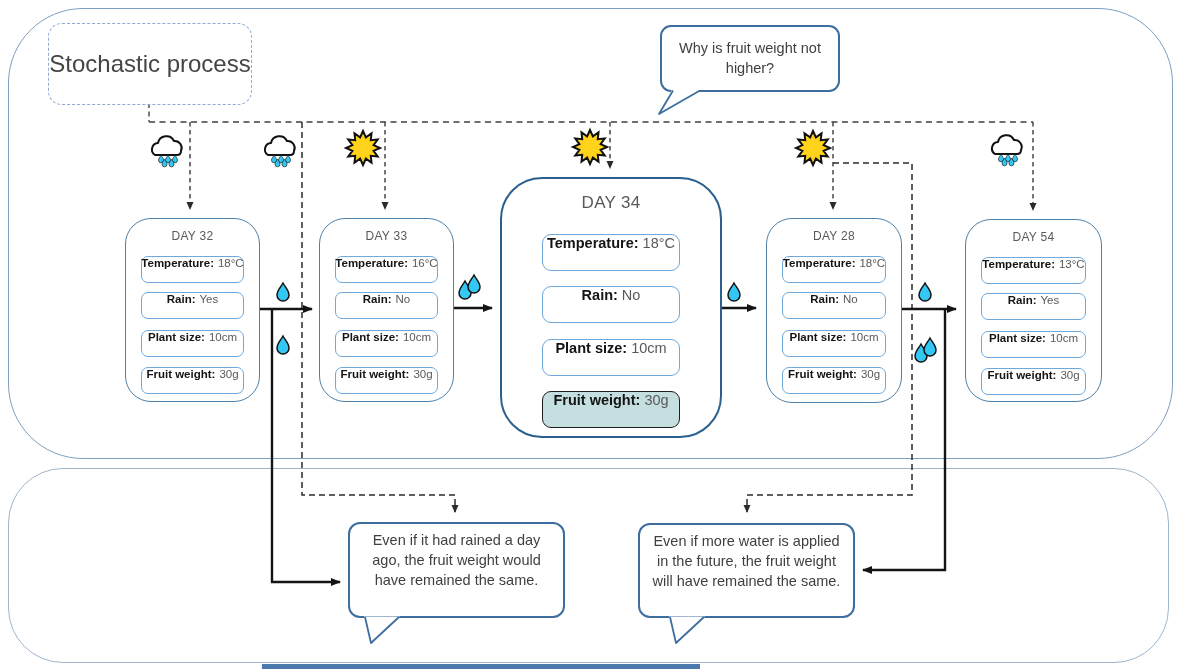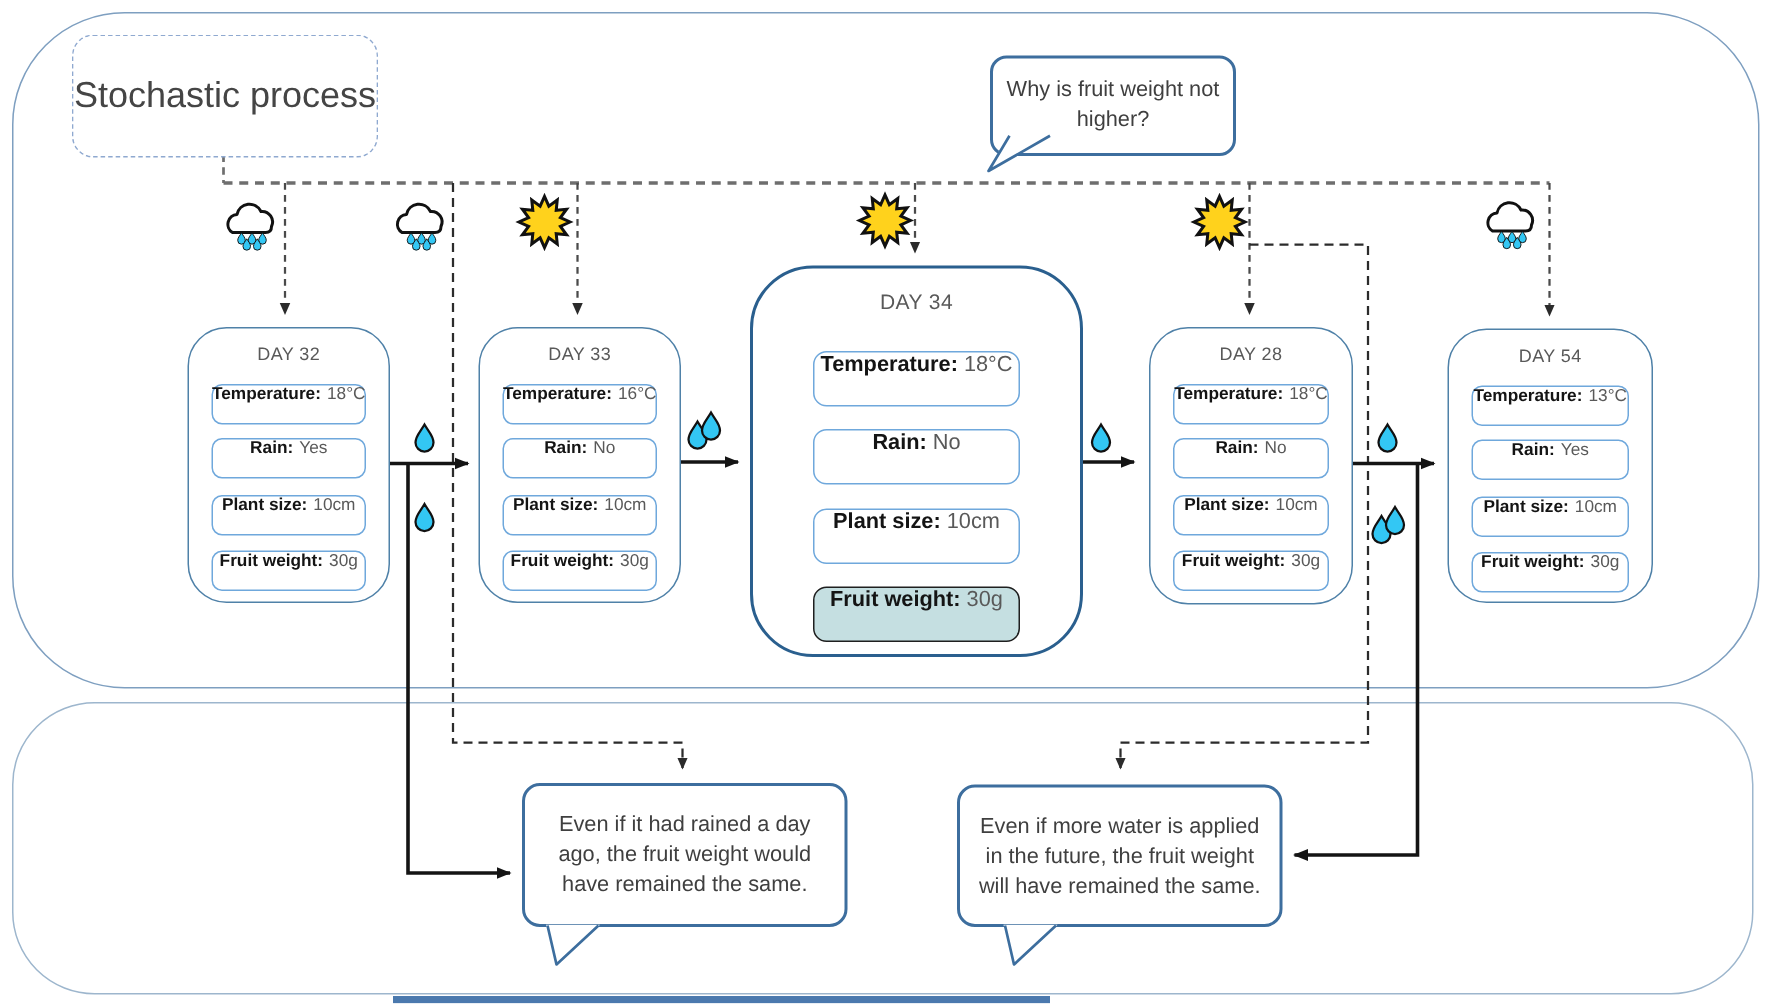--- a/index.html
+++ b/index.html
@@ -7,43 +7,43 @@
          font-family:"Liberation Sans","DejaVu Sans",sans-serif;}
   .container{position:absolute;background:#fff;}
   .container.top{left:8px;top:8px;width:1163px;height:449px;border:1.6px solid #7e9fc0;border-radius:75px;}
   .container.bottom{left:8px;top:468px;width:1159px;height:193px;border:1.5px solid #9db6cd;border-radius:55px;}
   .layer{position:absolute;left:0;top:0;z-index:2;pointer-events:none;}
   .layer.tails{z-index:4;}
   .stoch-box{position:absolute;left:48px;top:23px;width:202px;height:80px;z-index:3;
              border:1.6px dashed #8fa9d0;border-radius:14px;background:#fff;
              display:flex;align-items:center;justify-content:center;
              font-size:24px;color:#454545;}
-  .q-bubble{position:absolute;left:660px;top:37px;width:164px;height:67px;z-index:3;
+  .q-bubble{position:absolute;left:660px;top:25px;width:180px;height:67px;z-index:3;
             border:2px solid #3d6e9e;border-radius:11px;background:#fff;
             display:flex;align-items:center;justify-content:center;text-align:center;
             font-size:14.5px;line-height:1.35;color:#3f3f3f;padding:2px 6px;box-sizing:border-box;}
   .day{position:absolute;background:#fff;border:1.4px solid #4f81a8;border-radius:26px;z-index:3;}
   .day.big{border:2px solid #2a5f8e;border-radius:42px;}
   .day-title{position:absolute;top:10px;left:0;right:0;text-align:center;
              font-size:12px;color:#595959;letter-spacing:.3px;}
-  .day.big .day-title{top:14px;font-size:14px;}
+  .day.big .day-title{top:14px;font-size:17px;}
   .item{position:absolute;left:15px;right:15px;height:25px;background:#fff;
         border:1.3px solid #6fa8dc;border-radius:7px;
         display:flex;align-items:flex-start;justify-content:center;white-space:nowrap;
         font-size:11.5px;color:#595959;}
   .day-std .i1{top:37px}.day-std .i2{top:73px}.day-std .i3{top:111px}.day-std .i4{top:148px}
   .day.big .item{left:40px;right:40px;height:35px;font-size:14.5px;border-radius:9px;border-width:1.4px;}
   .day.big .i1{top:55px}.day.big .i2{top:107px}.day.big .i3{top:160px}.day.big .i4{top:212px}
   .item .lbl{font-weight:bold;color:#141414;}
   .item .val{margin-left:4px;}
   .item.hl{background:#c5dfe1;border:1.8px solid #1f1f1f;}
   .semi-title{position:absolute;left:17px;top:483px;z-index:3;font-size:21px;color:#3a3a3a;}
   .exp-bubble{position:absolute;width:217px;z-index:3;background:#fff;
               border:2px solid #3d6e9e;border-radius:12px;box-sizing:border-box;
-              display:flex;align-items:center;justify-content:center;text-align:center;
+              display:flex;align-items:flex-start;justify-content:center;text-align:center;
               font-size:14.5px;line-height:1.38;color:#3f3f3f;padding:6px 10px;}
   .exp-bubble.b1{left:348px;top:522px;height:96px;}
   .exp-bubble.b2{left:638px;top:523px;height:95px;}
   .bottom-bar{position:absolute;left:262px;top:664px;width:438px;height:5px;background:#4b79ae;z-index:5;}
 </style>
 </head>
 <body>
 
 <div class="stage">
 

